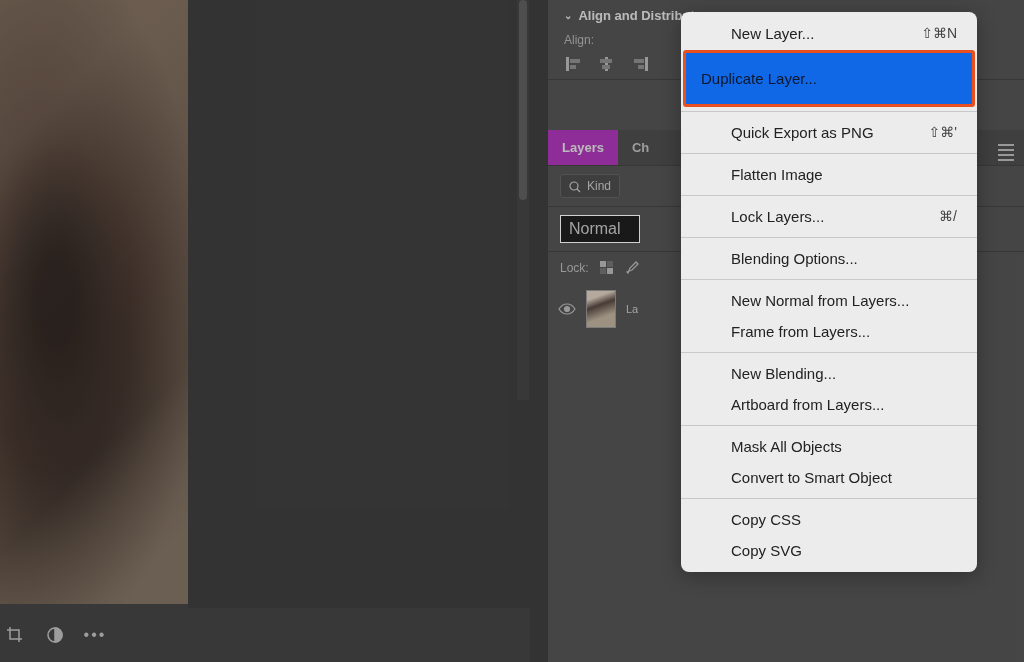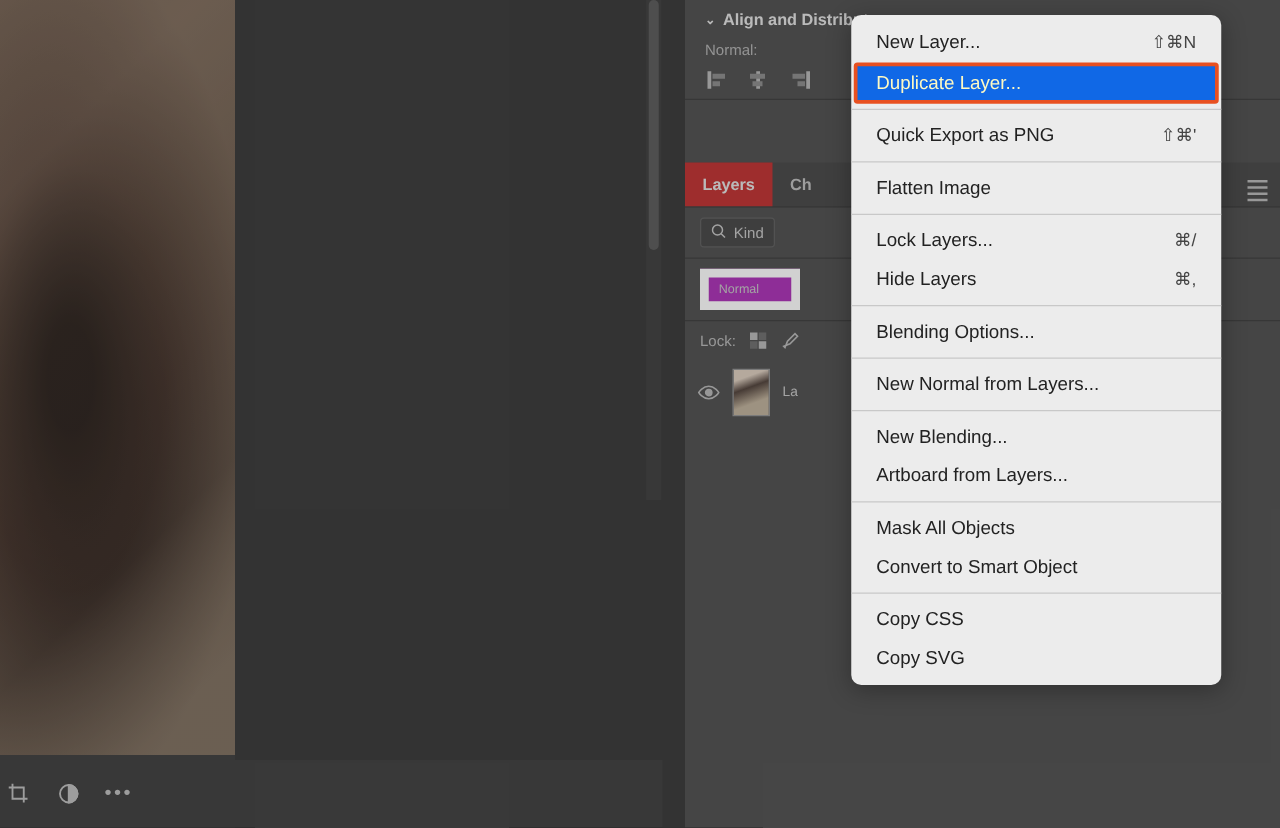--- a/index.html
+++ b/index.html
@@ -123,21 +123,21 @@
       background: #353535;
       position: relative;
     }
     .layers-tab {
       padding: 10px 14px;
       font-size: 13px;
       font-weight: 600;
       color: #b8b8b8;
     }
     .layers-tab.active {
-      background: #b91c1c;
+      background: #a21caf;
       color: #e0e0e0;
     }
     .hamburger {
       position: absolute;
       right: 10px;
       top: 14px;
       display: flex;
       flex-direction: column;
       gap: 3px;
     }
@@ -145,41 +145,41 @@
       width: 16px;
       height: 2px;
       background: #b0b0b0;
     }
     .filter-row {
       padding: 8px 12px;
       border-bottom: 1px solid #2a2a2a;
     }
     .kind-filter {
       display: inline-flex;
-      align-items: flex-start;
+      align-items: flex-end;
       gap: 6px;
       background: #343434;
       padding: 4px 8px;
       border-radius: 3px;
       border: 1px solid #505050;
       font-size: 12px;
       color: #c0c0c0;
     }
     .blend-row {
       display: flex;
       align-items: center;
       padding: 8px 12px;
       border-bottom: 1px solid #2a2a2a;
       gap: 10px;
     }
     .blend-select {
-      background: #a21caf;
+      background: #000000;
       padding: 4px 8px;
-      border: 7px solid #ffffff;
-      font-size: 10px;
+      border: 1px solid #ffffff;
+      font-size: 16px;
       color: #c0c0c0;
       min-width: 80px;
     }
     .lock-row {
       display: flex;
       align-items: center;
       padding: 8px 12px;
       gap: 10px;
       font-size: 12px;
       color: #b0b0b0;
@@ -232,29 +232,30 @@
       color: #222;
       font-size: 15px;
       padding: 6px 0;
     }
     .menu-item {
       display: flex;
       justify-content: space-between;
       align-items: center;
       padding: 5px 20px;
       line-height: 1.4;
+      margin-left: 30px;
     }
     .menu-item.highlighted {
       background: #1068e6;
-      color: #fef9c3;
+      color: #0f172a;
       outline: 3px solid #e85020;
       outline-offset: -2px;
       margin: 2px 3px;
       border-radius: 2px;
-      padding: 5px 17px;
+      padding: 17px 17px;
     }
     .menu-separator {
       height: 1px;
       background: #c8c8c8;
       margin: 5px 0;
     }
     .shortcut {
       color: #444;
       font-size: 14px;
     }
@@ -284,21 +285,21 @@
   <div class="icon" style="letter-spacing:2px;font-size:16px;">•••</div>
 </div>
 
 <div class="right-panel">
   <div class="panel-section">
     <div class="section-header">
       <span class="chevron">⌄</span>
       <span>Align and Distribute</span>
     </div>
     <div class="align-row">
-      <span>Normal:</span>
+      <span>Align:</span>
     </div>
     <div class="align-icons">
       <div class="align-icon">
         <div class="box1" style="left:0;top:0;width:3px;height:14px"></div>
         <div class="box2" style="left:4px;top:2px;width:10px;height:4px"></div>
         <div class="box2" style="left:4px;top:8px;width:6px;height:4px"></div>
       </div>
       <div class="align-icon">
         <div class="box1" style="left:7px;top:0;width:3px;height:14px"></div>
         <div class="box2" style="left:2px;top:2px;width:12px;height:4px"></div>
@@ -381,32 +382,31 @@
     </div>
     <div class="menu-separator"></div>
     <div class="menu-item">
       <span>Flatten Image</span>
     </div>
     <div class="menu-separator"></div>
     <div class="menu-item">
       <span>Lock Layers...</span>
       <span class="shortcut">⌘/</span>
     </div>
-    <div class="menu-item">
-      <span>Hide Layers</span>
-      <span class="shortcut">⌘,</span>
-    </div>
     <div class="menu-separator"></div>
     <div class="menu-item">
       <span>Blending Options...</span>
     </div>
     <div class="menu-separator"></div>
     <div class="menu-item">
       <span>New Normal from Layers...</span>
     </div>
+    <div class="menu-item">
+      <span>Frame from Layers...</span>
+    </div>
     <div class="menu-separator"></div>
     <div class="menu-item">
       <span>New Blending...</span>
     </div>
     <div class="menu-item">
       <span>Artboard from Layers...</span>
     </div>
     <div class="menu-separator"></div>
     <div class="menu-item">
       <span>Mask All Objects</span>

